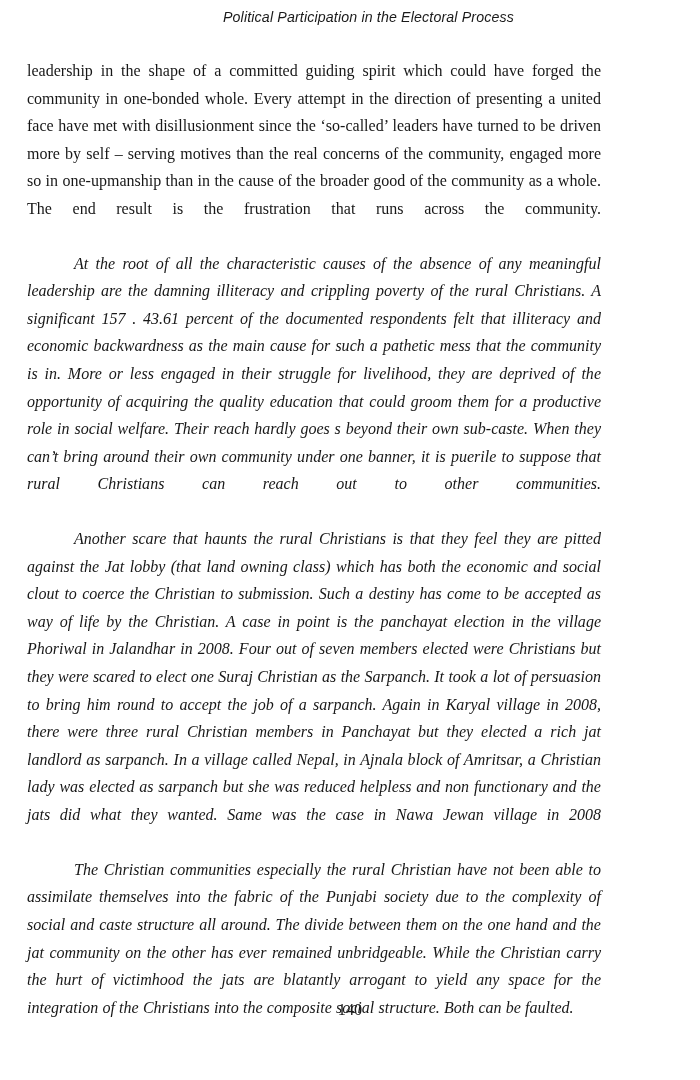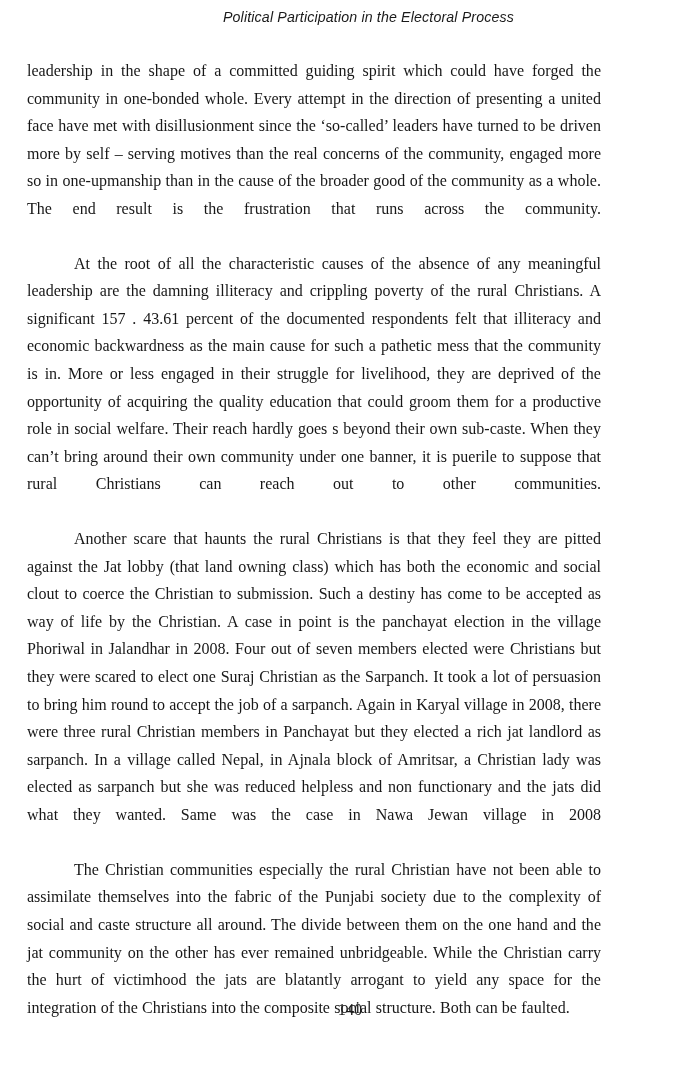--- a/index.html
+++ b/index.html
@@ -56,20 +56,21 @@
     line-height: 27.55px;
     text-align: justify;
     text-justify: inter-word;
     color: #171717;
     letter-spacing: 0.01px;
     word-spacing: 0.2px;
   }
 
   p.para.indent {
     text-indent: 47px;
+    font-style: italic;
   }
 
   
   p.para::after {
     content: "";
     display: inline-block;
     width: 100%;
   }
 
   p.para.noflush::after {

